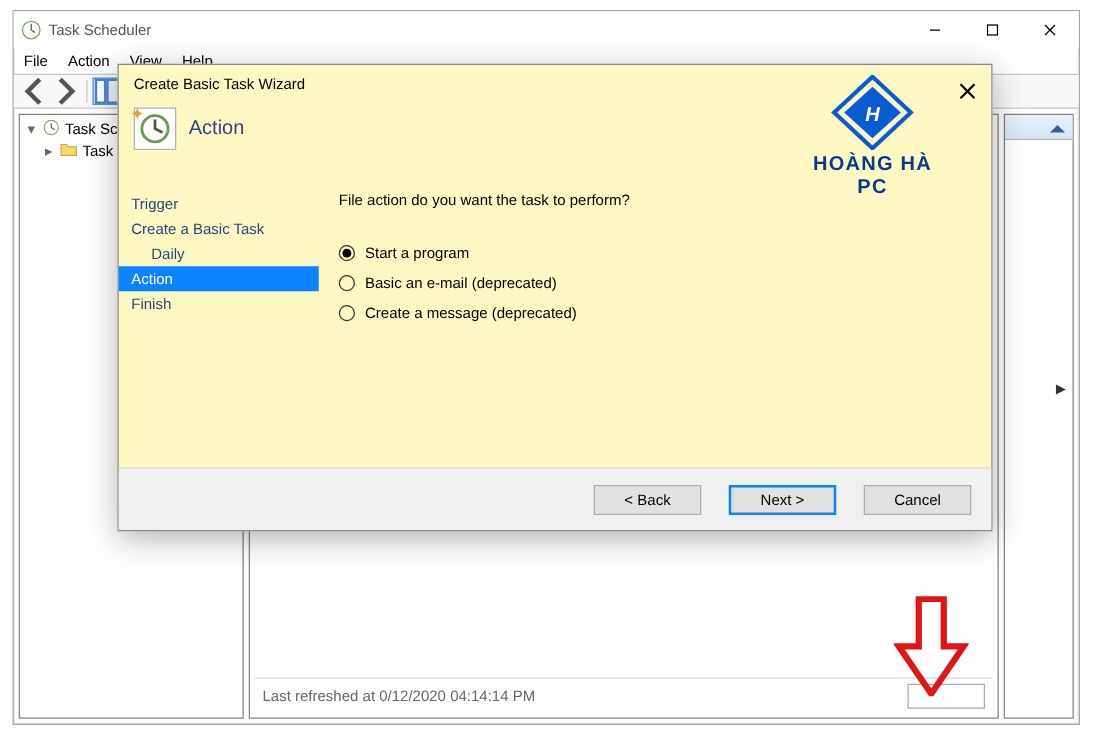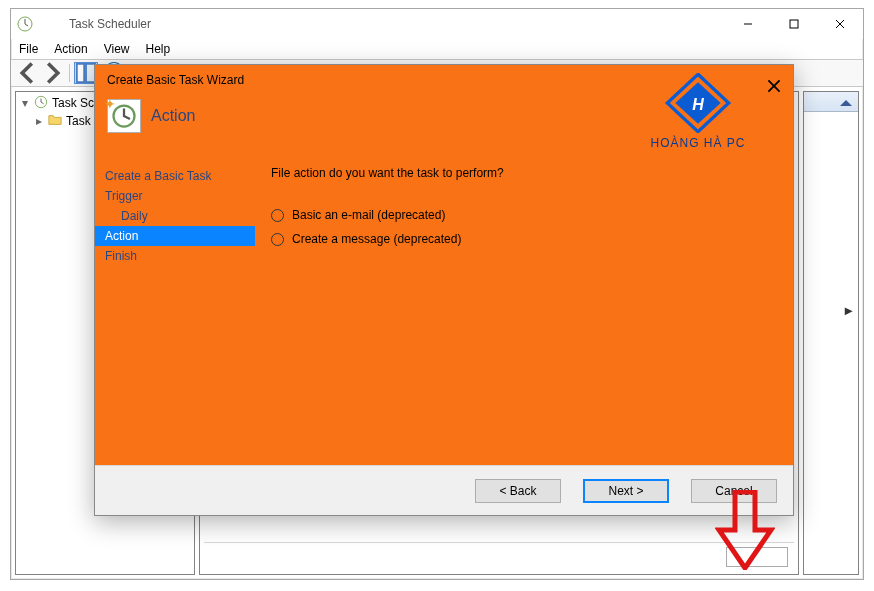--- a/index.html
+++ b/index.html
@@ -26,21 +26,20 @@
     background: #fff;
     box-shadow: 0 0 0 1px #e8e8e8 inset;
   }
   .titlebar {
     height: 30px;
     display: flex;
     align-items: center;
     padding: 0 0 0 6px;
     background: #fff;
     border-bottom: 0;
-    gap: 30px;
   }
   .titlebar .icon-box {
     width: 16px; height: 16px; margin-right: 6px;
     display: inline-flex; align-items: center; justify-content: center;
   }
   .titlebar .title { flex: 1; color: #555; }
   .window-ctrls { display: flex; }
   .window-ctrls .ctrl {
     width: 46px; height: 30px;
     display: flex; align-items: center; justify-content: center;
@@ -143,42 +142,42 @@
     width:0;height:0;
   }
   .right-pane .side-scroll {
     position: absolute; right: 6px; top: 210px;
     font-size: 14px; font-weight: bold; color:#333;
   }
 
   
   .dialog {
     position: absolute;
-    left: 94px; top: 64px;
-    width: 700px; height: 452px;
-    background: #f97316;
+    left: 94px; top: 51px;
+    width: 700px; height: 374px;
+    background: #fef9c3;
     border: 1px solid #888;
     box-shadow: 0 6px 24px rgba(0,0,0,.3);
   }
   .dialog-header {
     height: 95px;
     position: relative;
     padding: 8px 12px 0 12px;
   }
   .dialog-title { color: #000; }
   .dialog-close {
     position: absolute; right: 10px; top: 12px;
     width: 18px; height: 18px;
     display: flex; align-items: center; justify-content: center;
   }
   .brand {
     position: absolute; right: 40px; top: 8px;
     width: 110px; text-align: center;
   }
-  .brand-text { font-size: 12px; color:#0a3a8f; font-weight:normal; letter-spacing:1px; }
+  .brand-text { font-size: 16px; color:#0a3a8f; font-weight:bold; letter-spacing:1px; }
   .wizard-step {
     display: flex; align-items: center; gap: 10px;
     margin-top: 12px;
   }
   .wizard-step .big-icon {
     width: 34px; height: 34px;
     border: 1px solid #b0b0b0;
     display: flex; align-items: center; justify-content: center;
     background: #fff;
     position: relative;
@@ -341,20 +340,21 @@
             <svg width="14" height="14" viewBox="0 0 16 16">
                 <path d="M1 3h5l1 2h8v8H1z" fill="#f6d56a" stroke="#c9a33a"></path>
               </svg>
           </span>
           <span style="white-space:nowrap;overflow:hidden;max-width:110px;">Task Scheduler Library</span>
         </div>
       </div>
 
       <div class="center-pane">
         <div class="center-footer">
+          <span style="white-space:nowrap;overflow:hidden;text-overflow:clip;max-width:260px;">Last refreshed at 0/12/2020 04:14:14 PM</span>
           <div class="small-btn"></div>
         </div>
       </div>
 
       <div class="right-pane">
         <div class="header"></div>
         <div class="collapse-arrow"></div>
         <div class="side-scroll">▸</div>
       </div>
     </div>
@@ -384,30 +384,36 @@
               <circle cx="8" cy="8" r="7" fill="#fff" stroke="#6a9a5a" stroke-width="1.5"></circle>
               <path d="M8 3 V8 L12 10" stroke="#555" fill="none" stroke-width="1.5"></path>
             </svg>
         </div>
         <div class="title">Action</div>
       </div>
     </div>
 
     <div class="dialog-body">
       <div class="step-nav">
+        <div class="step">Trigger</div>
         <div class="step">Create a Basic Task</div>
-        <div class="step">Trigger</div>
         <div class="step indent">Daily</div>
         <div class="step active">Action</div>
         <div class="step">Finish</div>
       </div>
 
       <div class="step-content">
         <div class="prompt">File action do you want the task to perform?</div>
 
+        <label class="radio-row">
+          <span class="radio-outer">
+              <span class="radio-inner"></span>
+            </span>
+          <span>Start a program</span>
+        </label>
         <label class="radio-row">
           <span class="radio-outer"></span>
           <span>Basic an e-mail (deprecated)</span>
         </label>
         <label class="radio-row">
           <span class="radio-outer"></span>
           <span>Create a message (deprecated)</span>
         </label>
       </div>
     </div>

